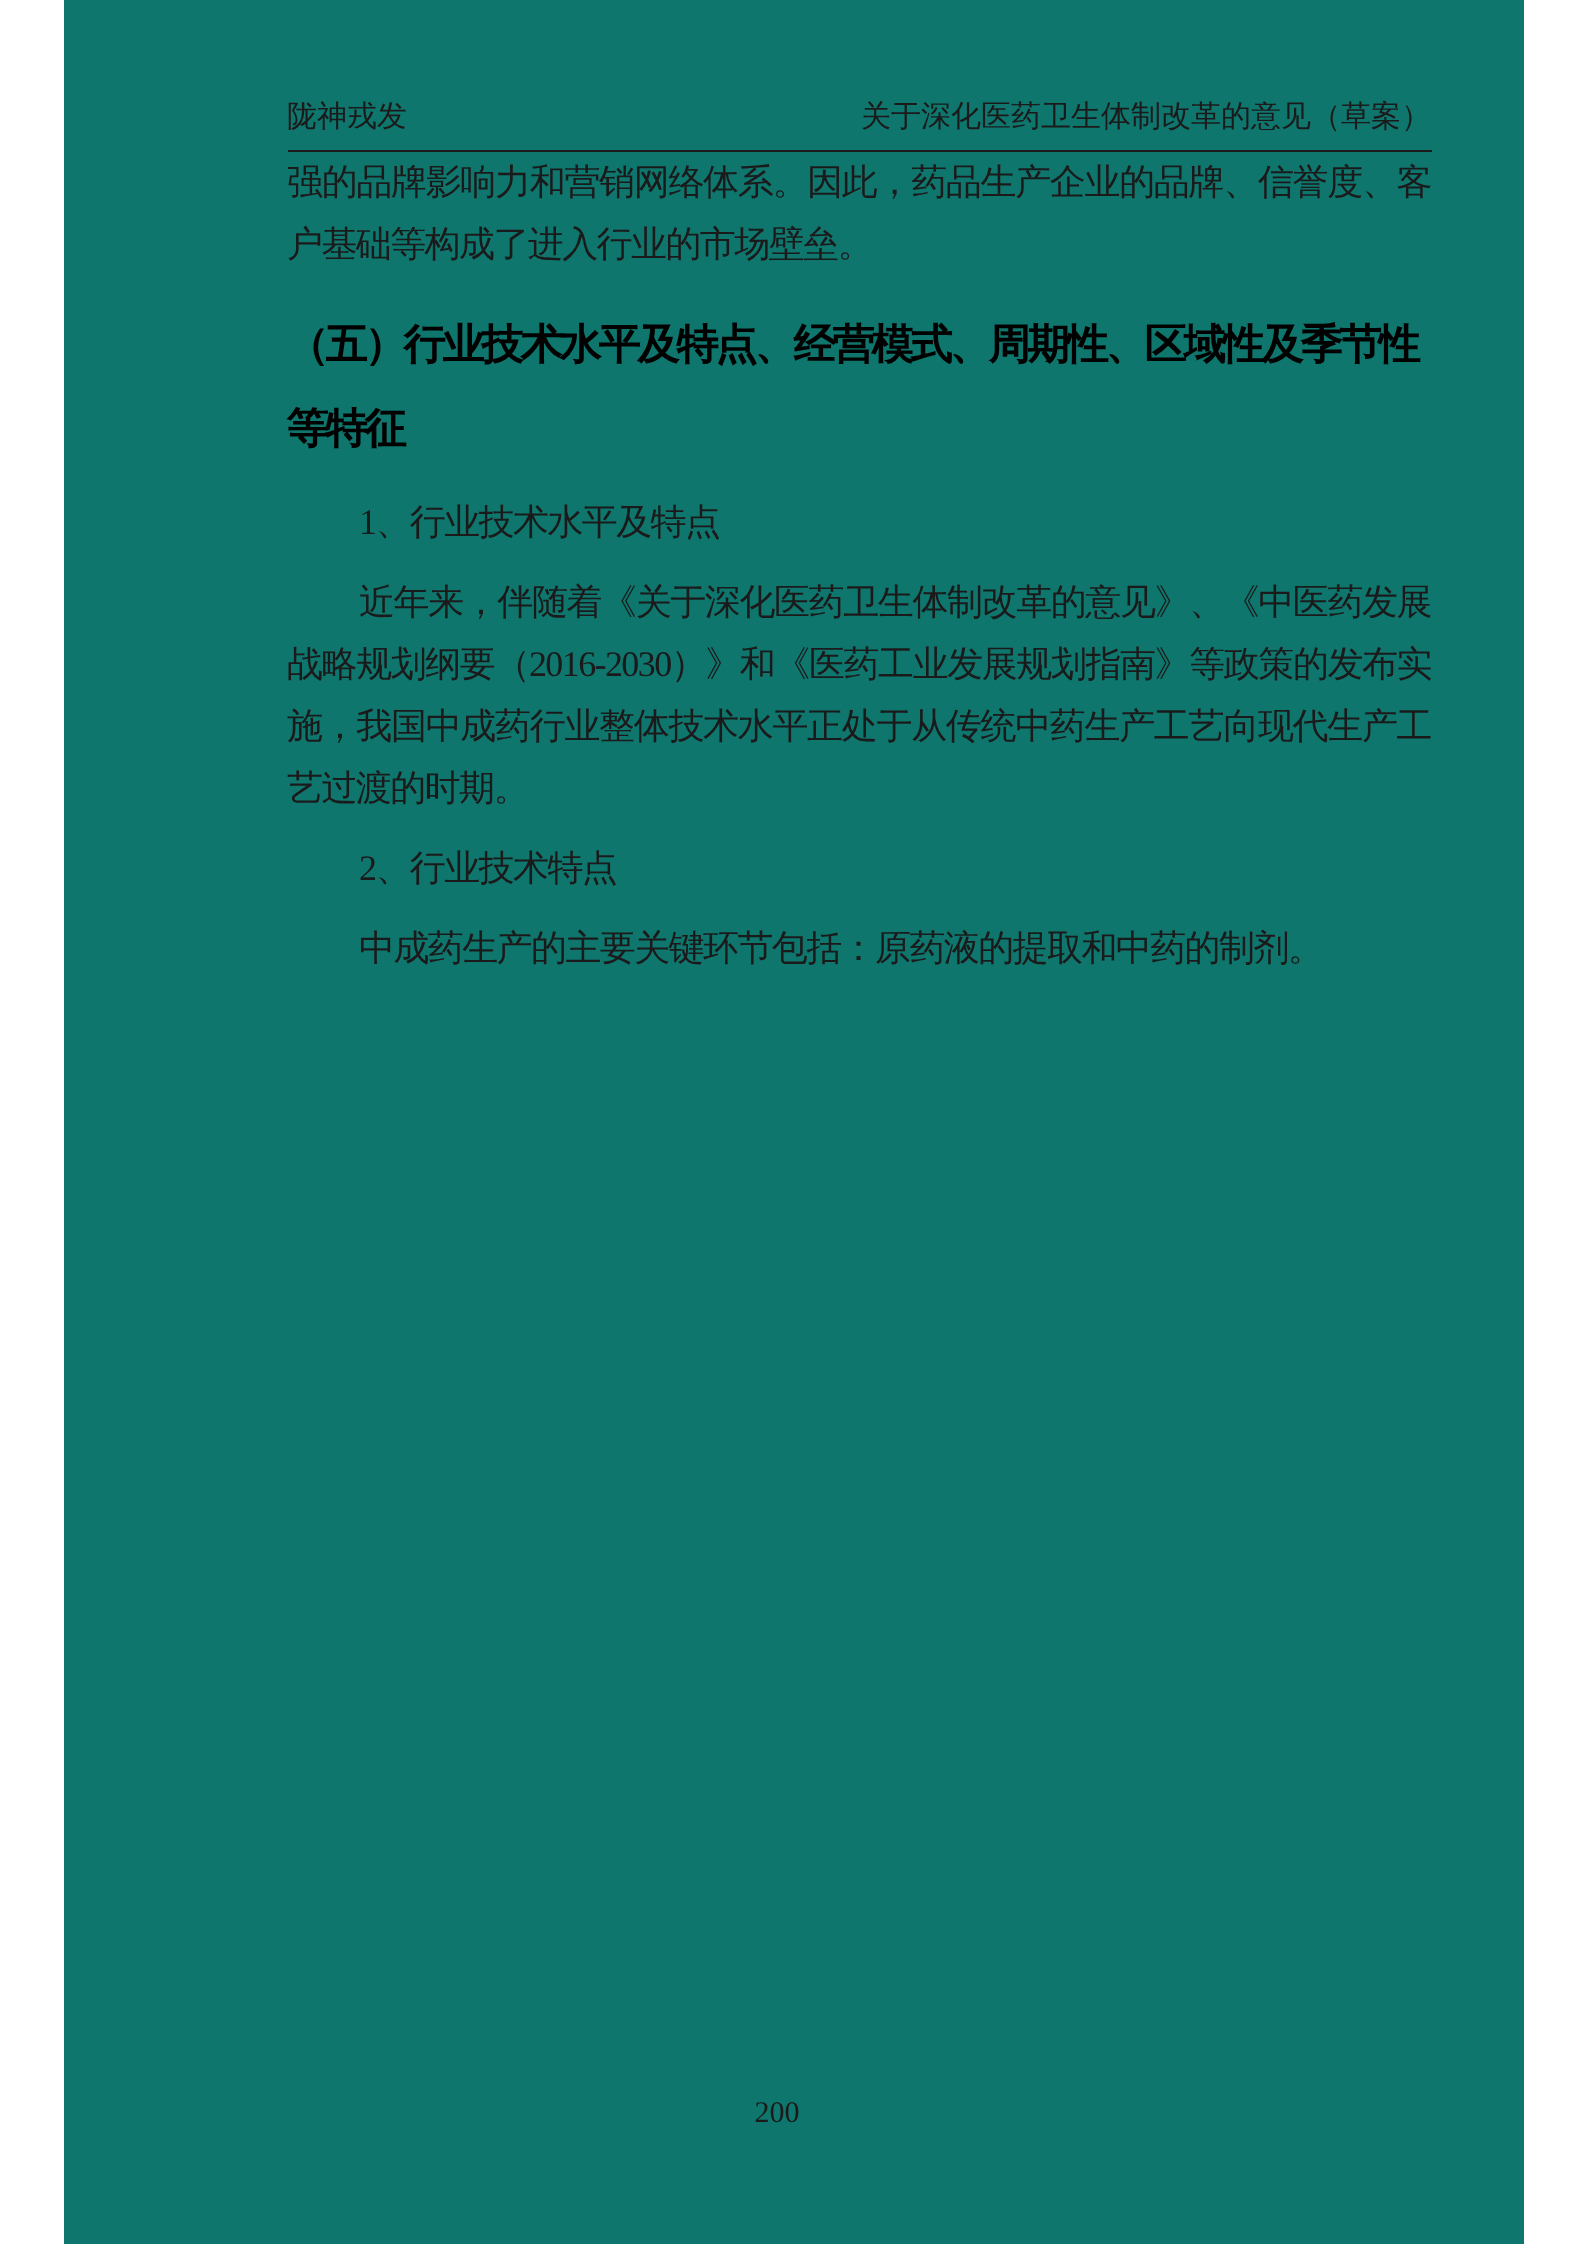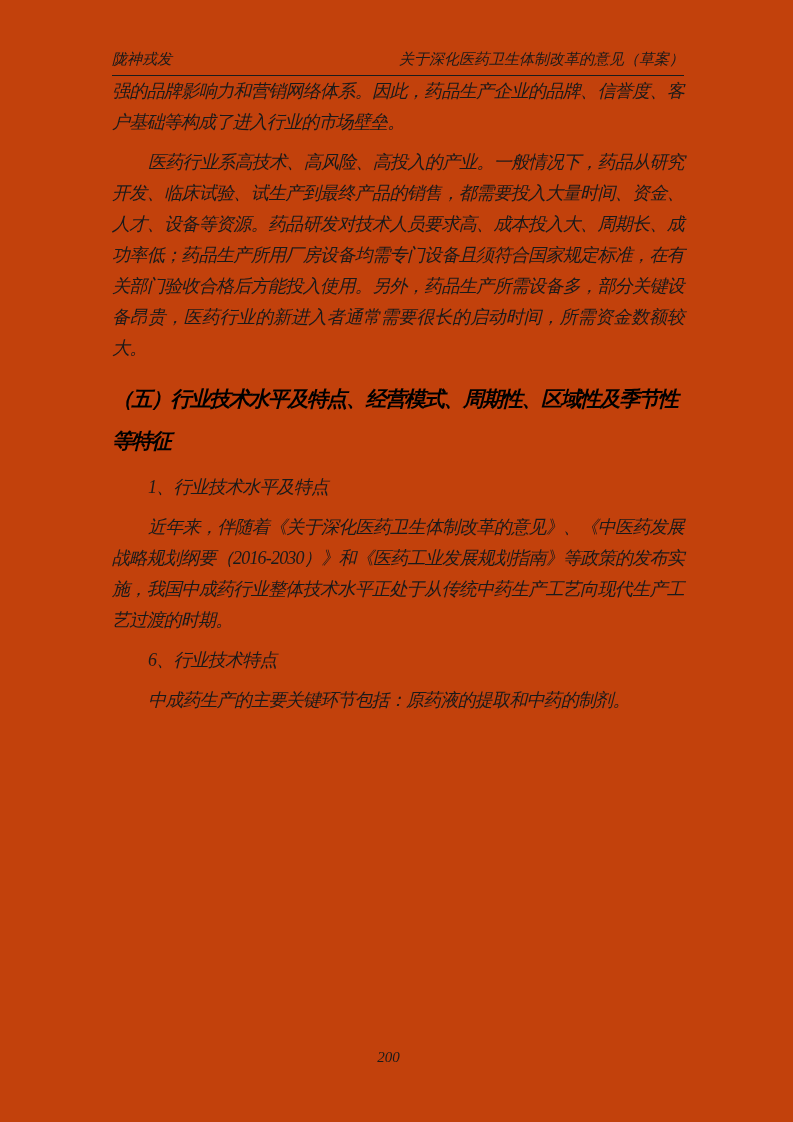--- a/index.html
+++ b/index.html
@@ -1,27 +1,26 @@
 <!DOCTYPE html>
 <html><head>
 <meta charset="utf-8">
 <style>
   * { box-sizing: border-box; }
   html, body { margin: 0; padding: 0; background: #ffffff; }
 
   .page {
     position: relative;
-    width: 793px;
+    width: 730px;
     height: 1122px;
     margin: 0 auto;
-    background: #c2410c;
+    background: #0f766e;
     font-family: "Liberation Serif", "DejaVu Serif", serif;
     color: #1a1a1a;
     overflow: hidden;
-    font-style: italic;
   }
 
   .header {
     position: absolute;
     top: 50px;
     left: 112px;
     width: 572px;
     display: flex;
     justify-content: space-between;
     align-items: flex-end;
@@ -80,23 +79,22 @@
 
 <div class="page">
 
   <div class="header">
     <span>陇神戎发</span>
     <span>关于深化医药卫生体制改革的意见（草案）</span>
   </div>
 
   <div class="content">
     <p class="para no-indent">强的品牌影响力和营销网络体系。因此，药品生产企业的品牌、信誉度、客户基础等构成了进入行业的市场壁垒。</p>
-    <p class="para">医药行业系高技术、高风险、高投入的产业。一般情况下，药品从研究开发、临床试验、试生产到最终产品的销售，都需要投入大量时间、资金、人才、设备等资源。药品研发对技术人员要求高、成本投入大、周期长、成功率低；药品生产所用厂房设备均需专门设备且须符合国家规定标准，在有关部门验收合格后方能投入使用。另外，药品生产所需设备多，部分关键设备昂贵，医药行业的新进入者通常需要很长的启动时间，所需资金数额较大。</p>
     <h2 class="section-heading">（五）行业技术水平及特点、经营模式、周期性、区域性及季节性等特征</h2>
     <p class="subheading">1、行业技术水平及特点</p>
     <p class="para">近年来，伴随着《关于深化医药卫生体制改革的意见》、《中医药发展战略规划纲要（2016-2030）》和《医药工业发展规划指南》等政策的发布实施，我国中成药行业整体技术水平正处于从传统中药生产工艺向现代生产工艺过渡的时期。</p>
-    <p class="subheading">6、行业技术特点</p>
+    <p class="subheading">2、行业技术特点</p>
     <p class="para">中成药生产的主要关键环节包括：原药液的提取和中药的制剂。</p>
   </div>
 
   <div class="footer">200</div>
 
 </div>
 
 </body></html>

